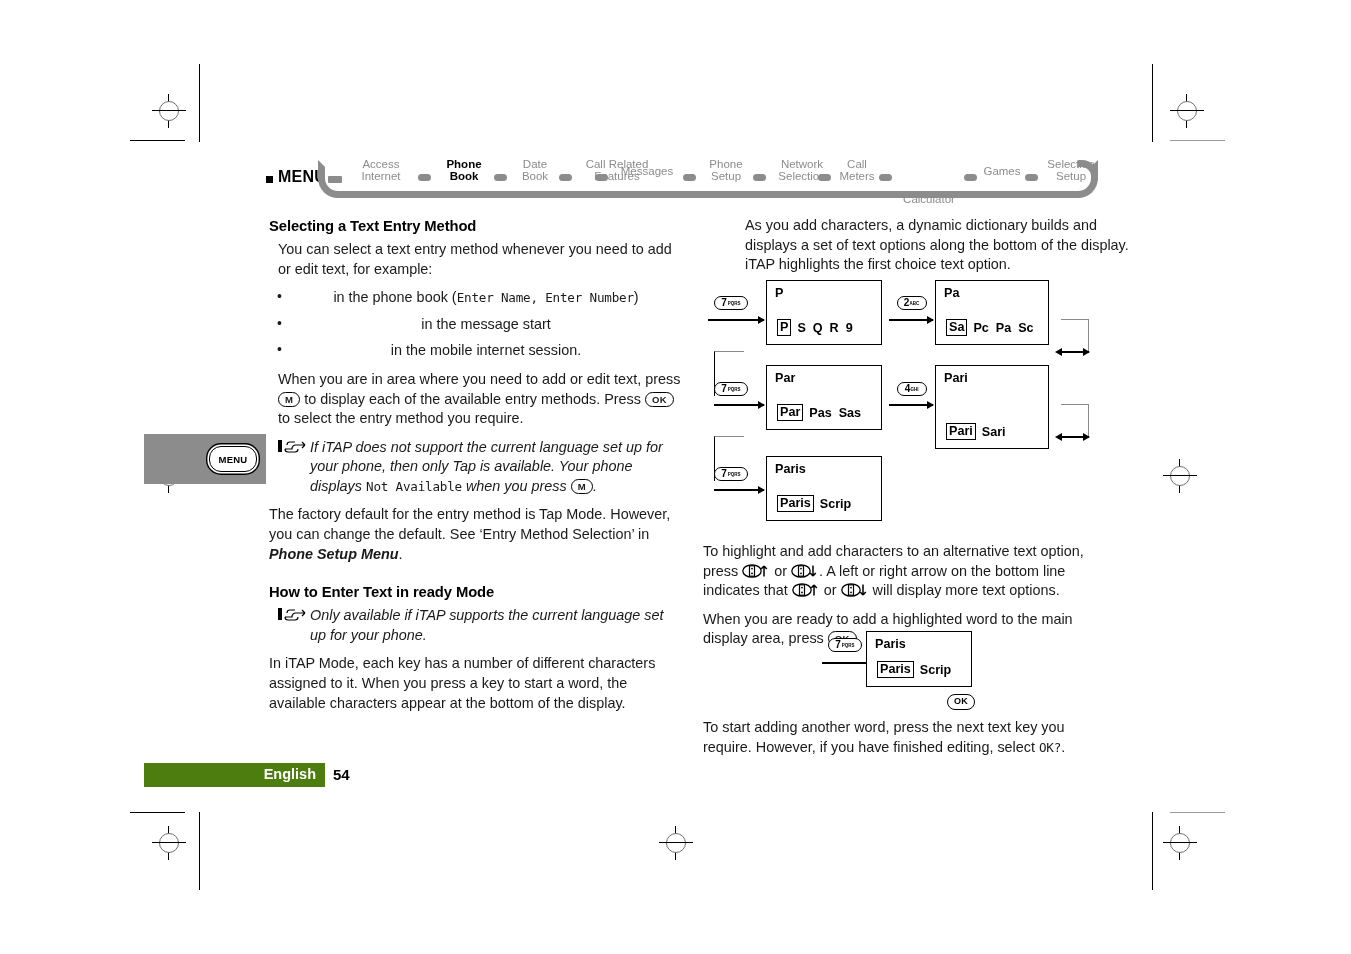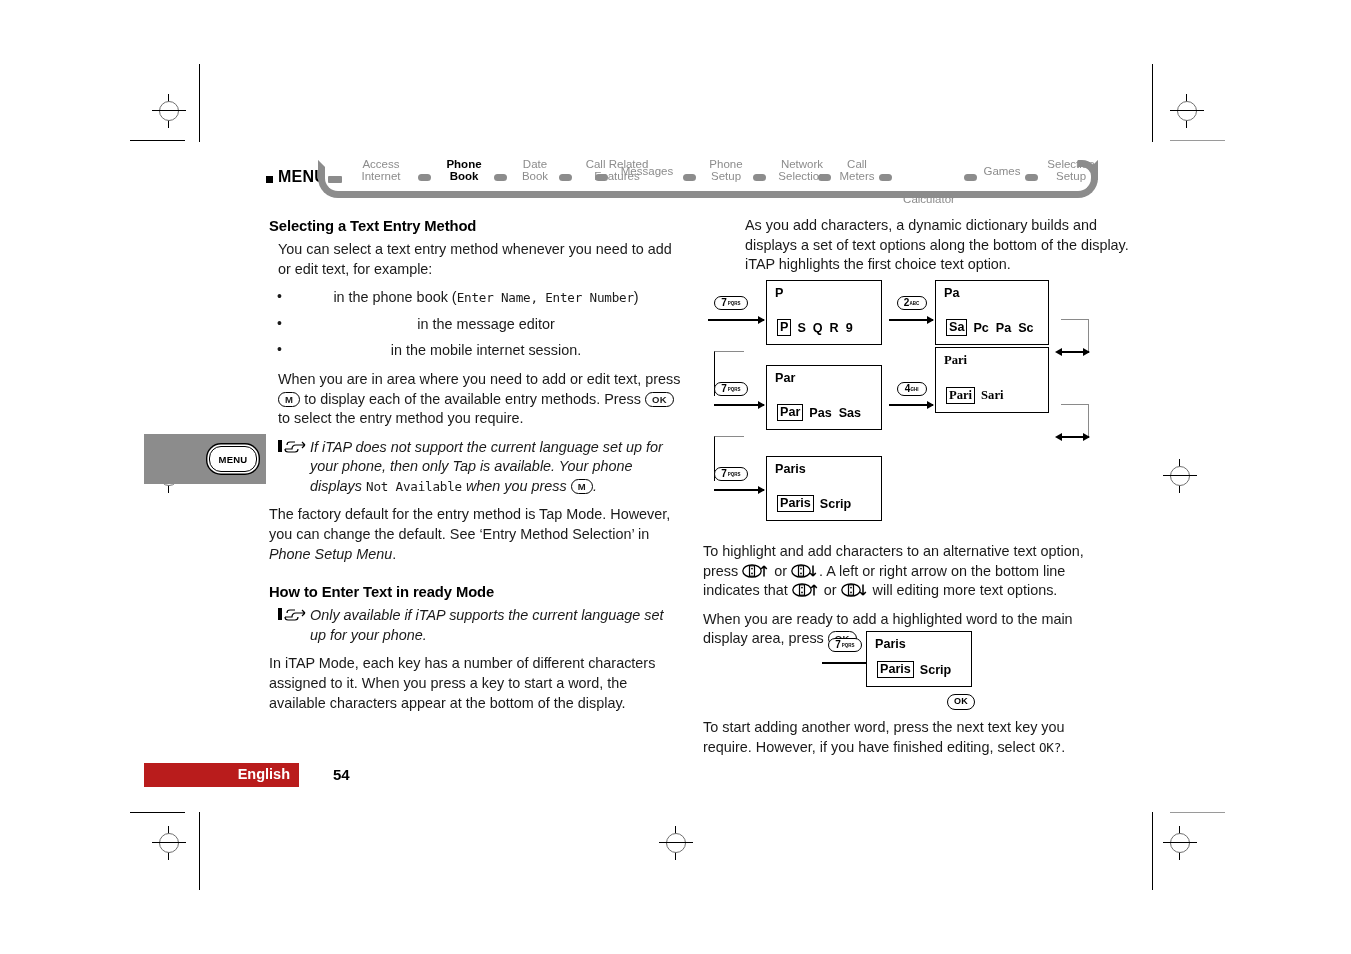--- a/index.html
+++ b/index.html
@@ -155,21 +155,21 @@
     text-align: center;
   }
   ul.bullets li::before {
     content: "\2022";
     position: absolute;
     left: 8px; top: -1px;
     font-size: 14px;
   }
 
   .lcd { font-family: "DejaVu Sans Mono", monospace; font-size: 12.6px; letter-spacing: -.2px; }
-  .bolditalic { font-weight: normal; font-style: italic; }
+  .bolditalic { font-weight: bold; font-style: italic; }
 
   
   .note {
     position: relative;
     padding-left: 32px;
     font-style: italic;
     margin: 0 0 9px 0;
     margin-left: 9px;
   }
   .note .hand {
@@ -295,22 +295,22 @@
     font-weight: bold;
     line-height: 12px;
     background: #fff;
     letter-spacing: .3px;
   }
 
   
   .footer-bar {
     position: absolute;
     left: 144px; top: 763px;
-    width: 155px; height: 24px;
-    background: #b91c1c;
+    width: 181px; height: 24px;
+    background: #4d7c0f;
     text-align: right;
   }
   .footer-lang {
     position: absolute;
     right: 9px; top: 3px;
     color: #fff;
     font-size: 14.5px;
     font-weight: bold;
   }
   .footer-page {
@@ -400,21 +400,21 @@
 </div>
 
 <div class="col col-left">
 
   <h2 class="sec">Selecting a Text Entry Method</h2>
 
   <p class="indent">You can select a text entry method whenever you need to add or edit text, for example:</p>
 
   <ul class="bullets">
     <li><span>in the phone book (</span><span class="lcd">Enter Name, Enter Number</span><span>)</span></li>
-    <li>in the message editor</li>
+    <li>in the message start</li>
     <li>in the mobile internet session.</li>
   </ul>
 
   <p class="indent">
     <span>When you are in area where you need to add or edit text, press </span><span class="key">M</span><span> to display each of the available entry methods. Press </span><span class="key">OK</span><span> to select the entry method you require.</span>
   </p>
 
   <div class="note">
     <span class="hand">
       <span class="bar"></span>
@@ -496,21 +496,21 @@
       <span class="hl">Par</span><span class="opt">Pas  Sas</span>
     </div>
   </div>
 
   <div class="keybtn" style="left:194px;top:106px;width:30px;">
     <span class="n">4</span>
       <span class="s">GHI</span>
   </div>
   <div class="arrow-h" style="left:186px;top:128px;width:44px;"></div>
 
-  <div class="screen" style="left:232px;top:71px;width:114px;height:66px;font-family:Liberation Serif, serif;">
+  <div class="screen" style="left:232px;top:89px;width:114px;height:84px;">
     <div class="top-line">Pari</div>
     <div class="bottom-line">
       <span class="hl">Pari</span><span class="opt">Sari</span>
     </div>
   </div>
 
   <div class="wrap-right" style="left:358px;top:128px;width:28px;height:33px;"></div>
   <div class="arrow-left-head" style="left:352px;top:157px;"></div>
   <div class="arrow-h" style="left:358px;top:160px;width:28px;background:#000;"></div>
 
@@ -549,21 +549,21 @@
           <rect x="7.5" y="1.8" width="5" height="10.4" fill="none" stroke="#000" stroke-width="1.2"></rect>
           <circle cx="10" cy="4.6" r="0.9" fill="#000"></circle>
           <circle cx="10" cy="9.4" r="0.9" fill="#000"></circle>
           <path d="M22 12.5 L22 2 M22 2 L19.2 5 M22 2 L24.8 5" stroke="#000" stroke-width="1.5" fill="none"></path>
         </svg></span><span> or </span><span class="navkey"><svg width="28" height="14" viewBox="0 0 28 14">
           <ellipse cx="10" cy="7" rx="9.2" ry="6.2" fill="none" stroke="#000" stroke-width="1.3"></ellipse>
           <rect x="7.5" y="1.8" width="5" height="10.4" fill="none" stroke="#000" stroke-width="1.2"></rect>
           <circle cx="10" cy="4.6" r="0.9" fill="#000"></circle>
           <circle cx="10" cy="9.4" r="0.9" fill="#000"></circle>
           <path d="M22 1.5 L22 12 M22 12 L19.2 9 M22 12 L24.8 9" stroke="#000" stroke-width="1.5" fill="none"></path>
-        </svg></span><span> will editing more text options.</span>
+        </svg></span><span> will display more text options.</span>
   </p>
 
   <p>
     <span>When you are ready to add a highlighted word to the main display area, press </span><span class="key">OK</span><span>.</span>
   </p>
 </div>
 
 <div class="diagram" style="left:820px;top:630px;width:290px;height:90px;">
   <div class="keybtn" style="left:8px;top:8px;width:34px;">
     <span class="n">7</span>

